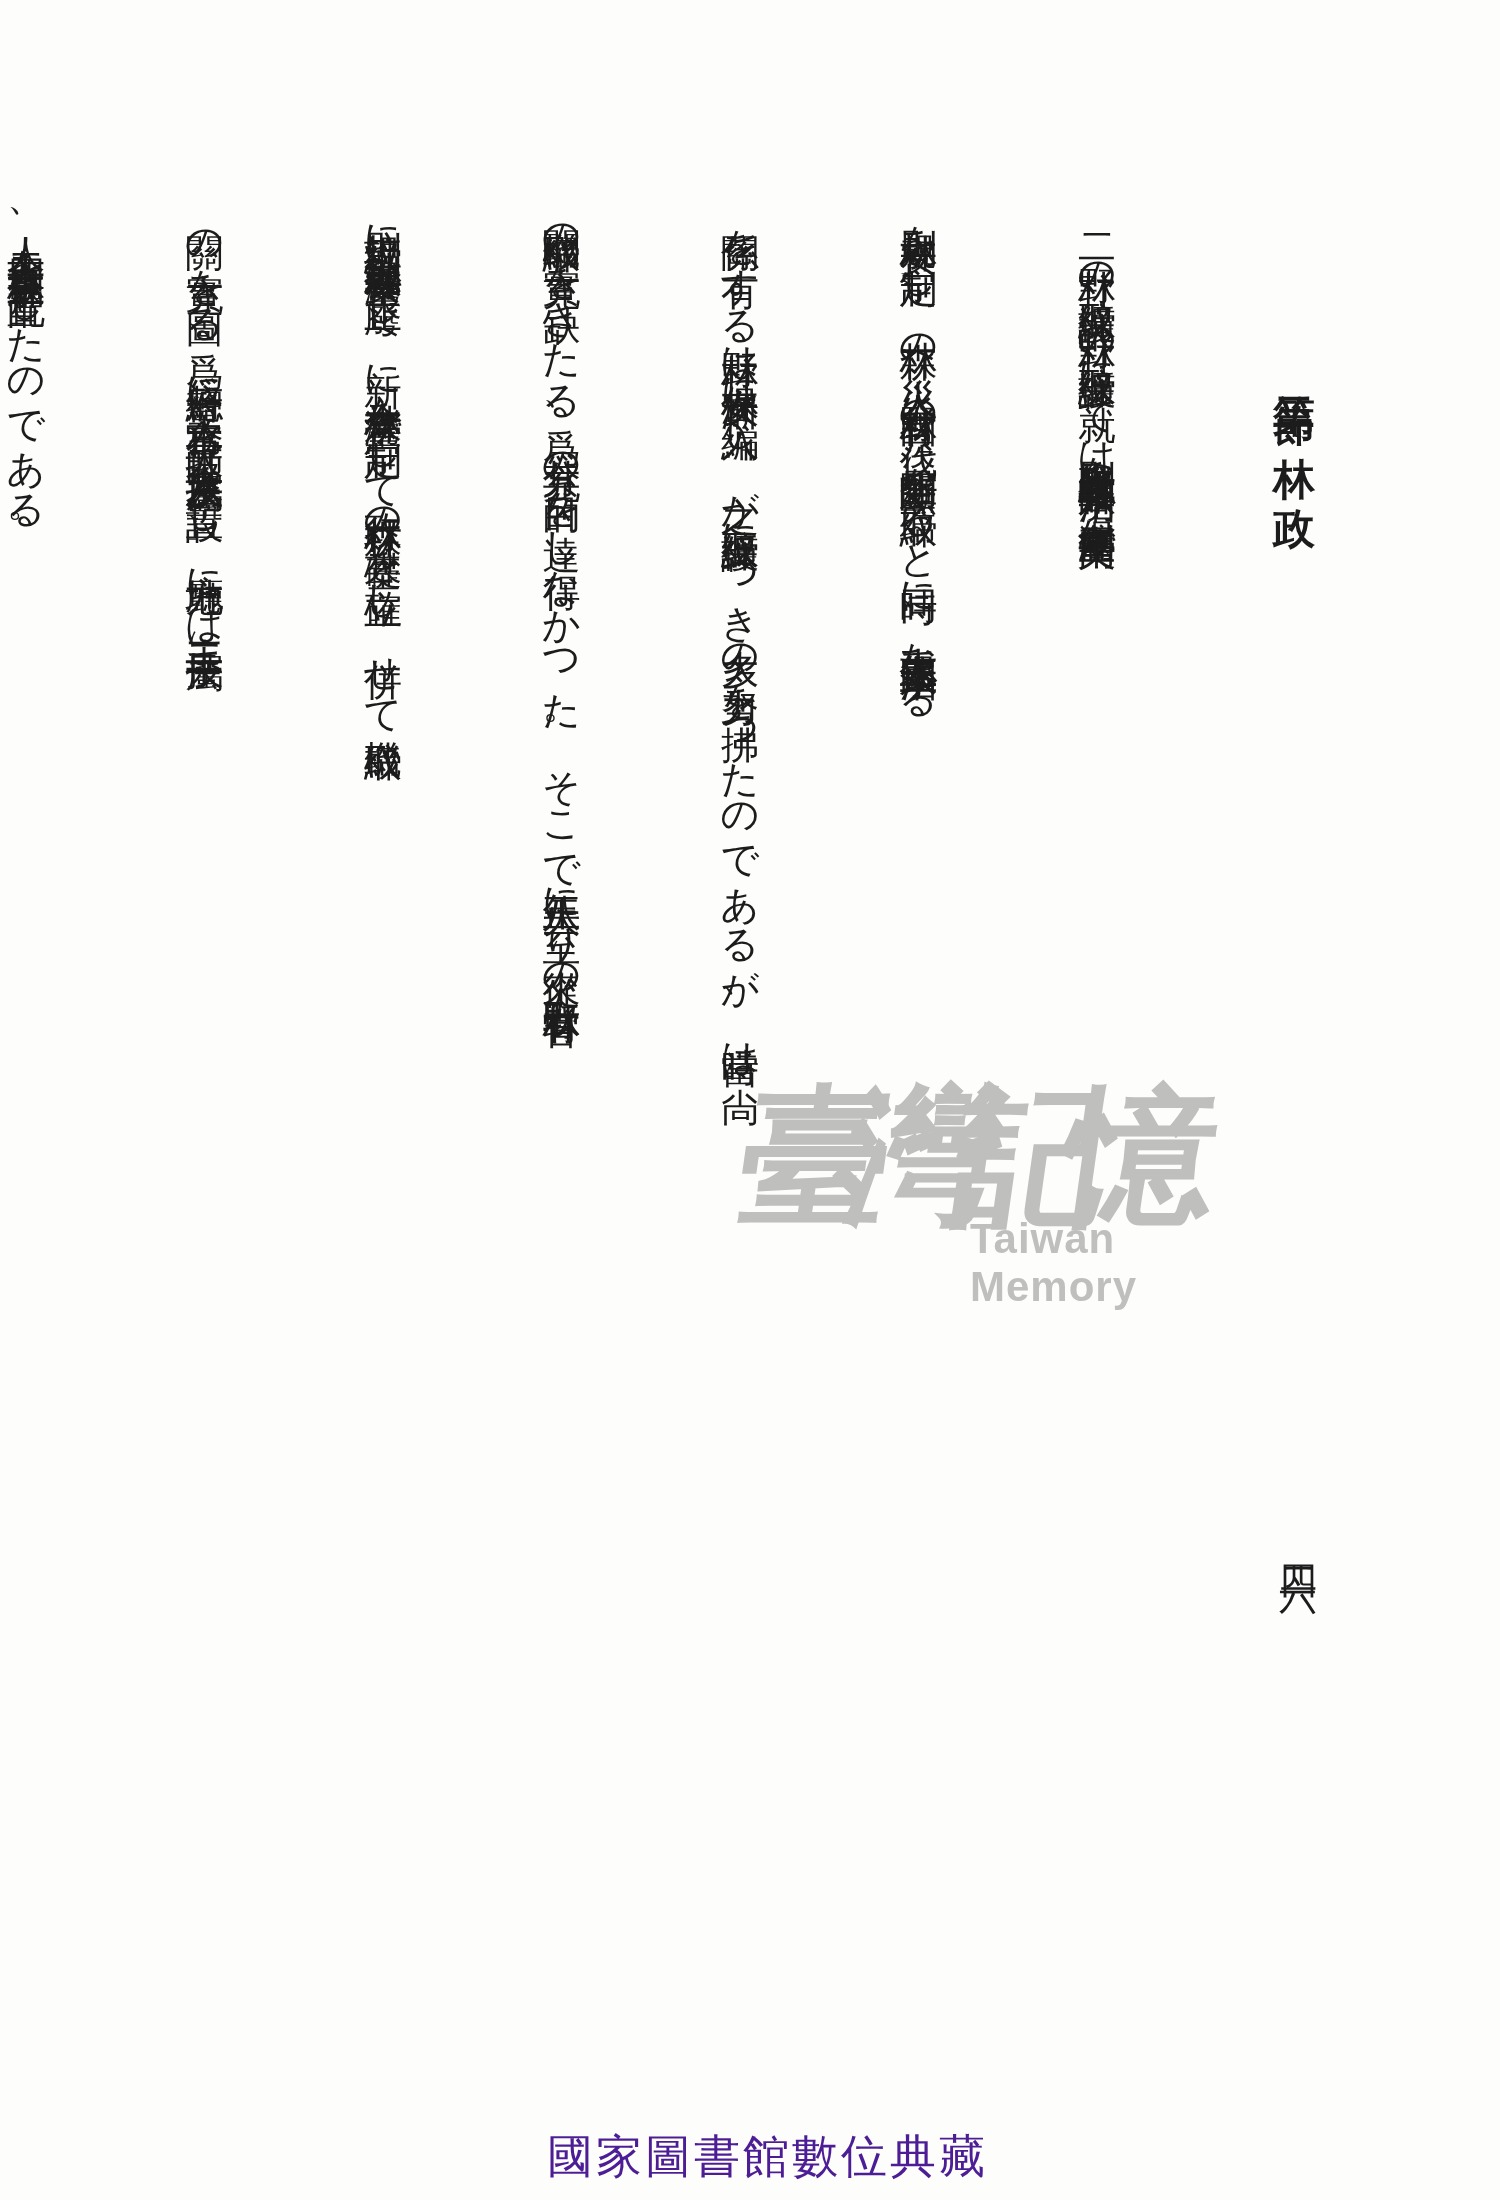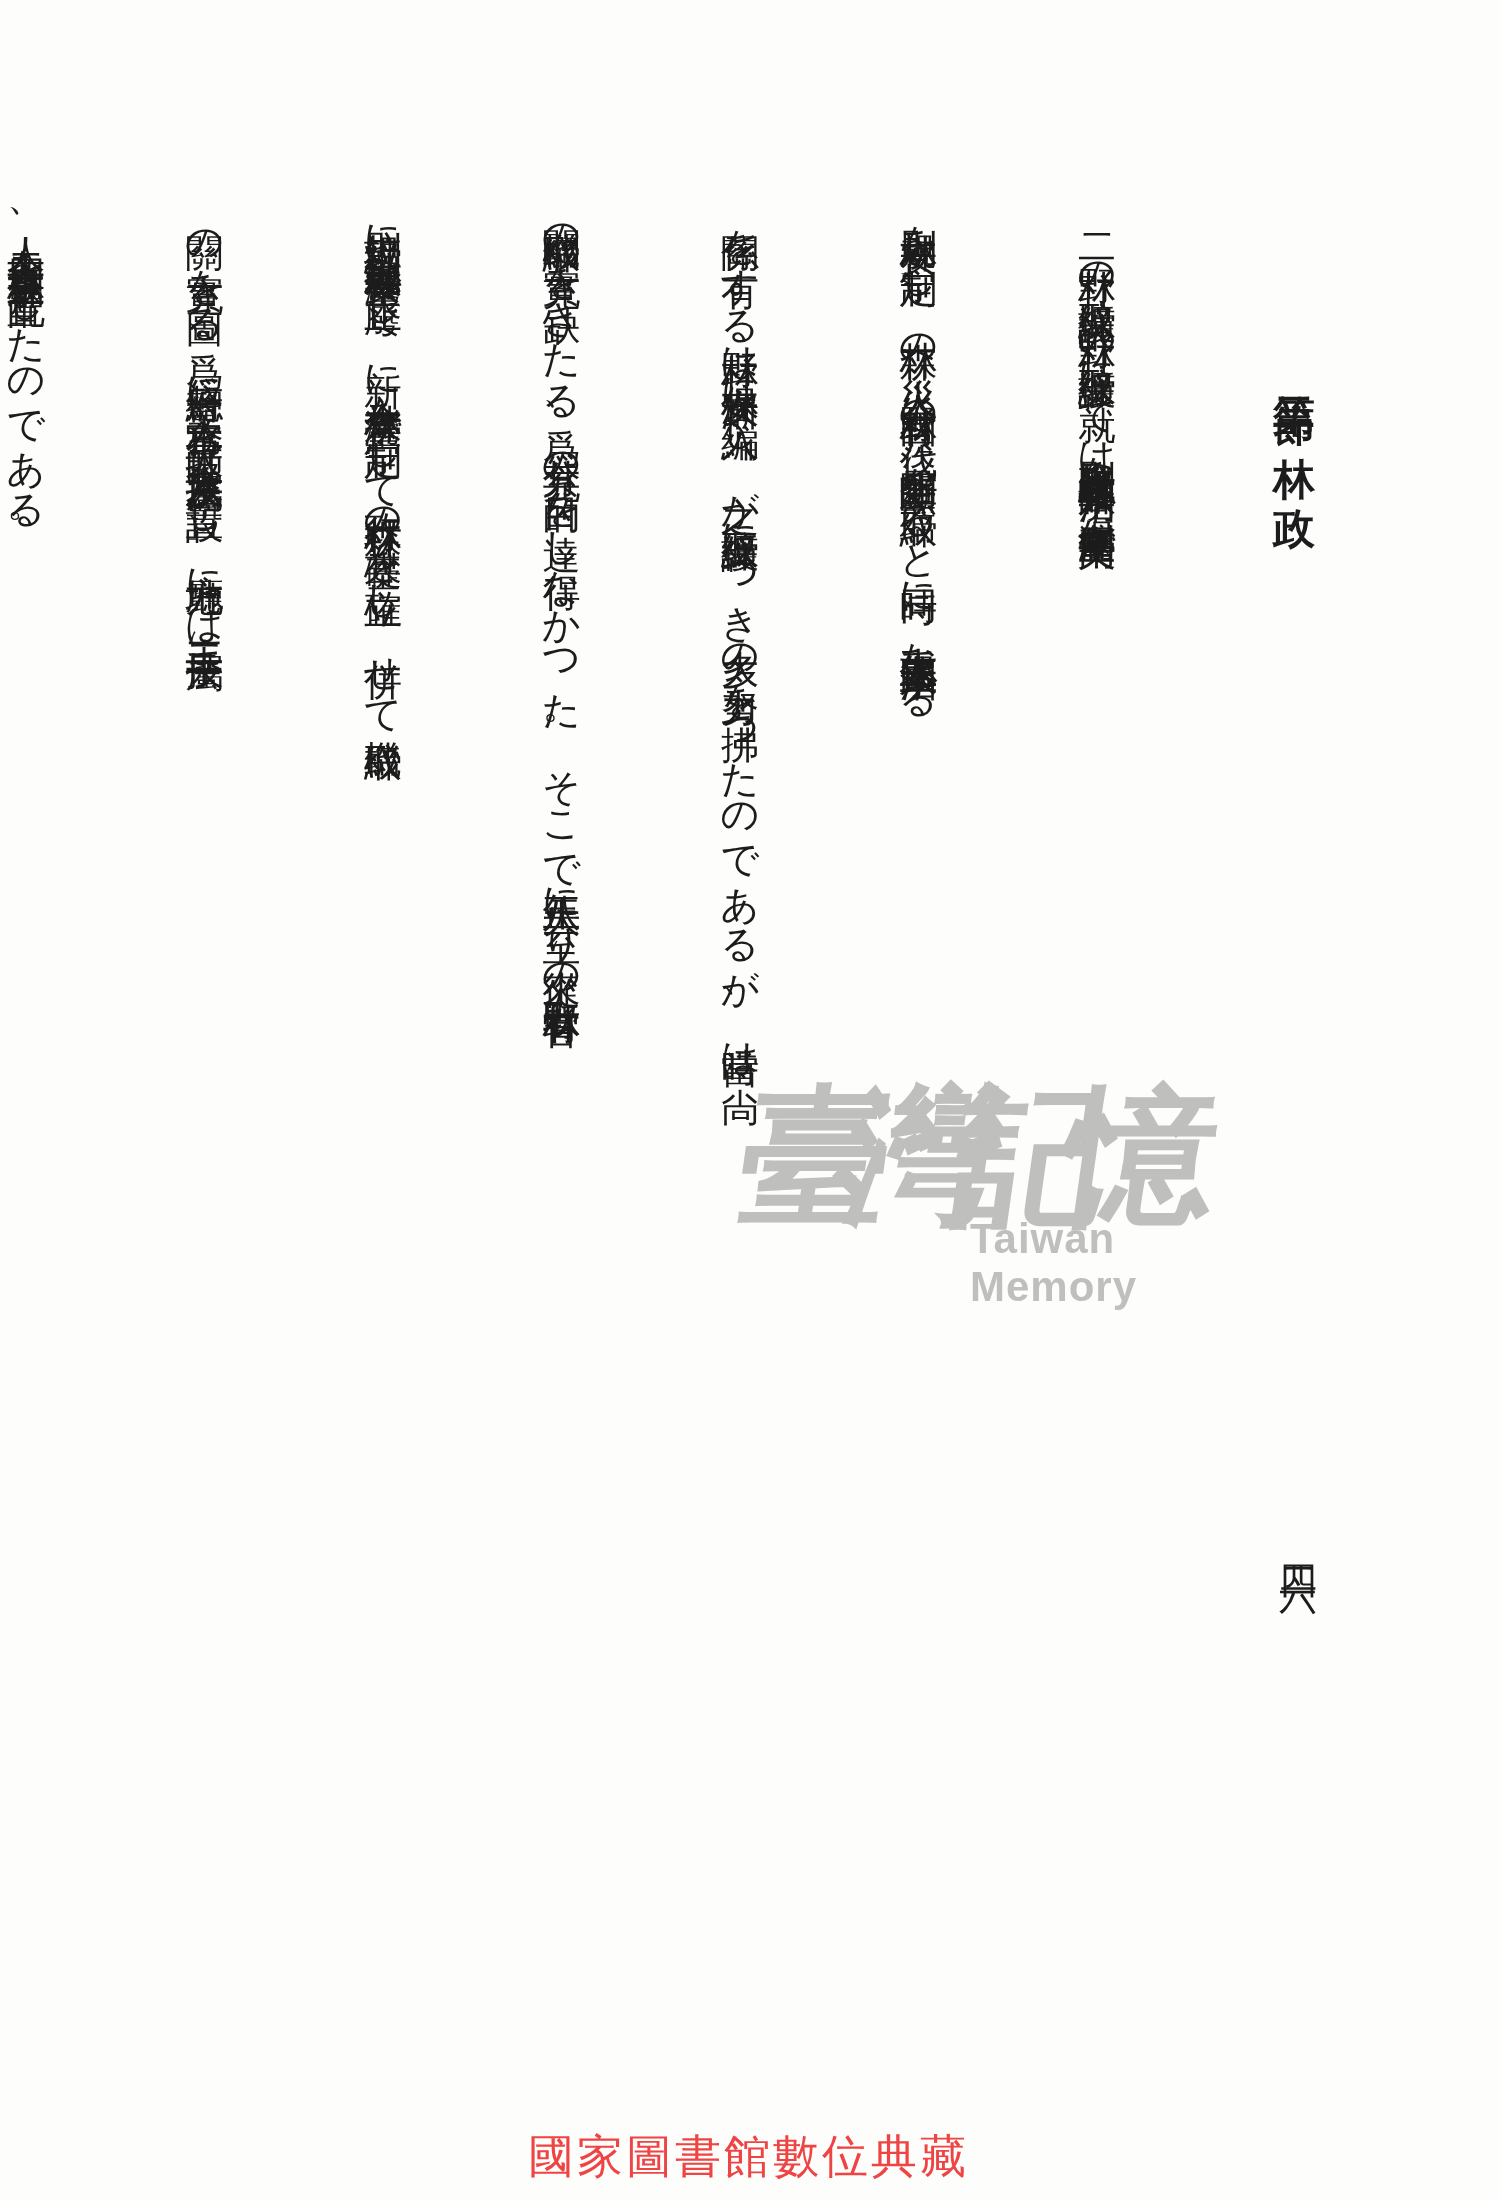--- a/index.html
+++ b/index.html
@@ -82,24 +82,24 @@
     top: 135px;
     font-size: 42px;
     letter-spacing: 1px;
     font-weight: bold;
     font-family: Liberation Sans, sans-serif;
   }
   
   .footer-caption {
     position: absolute;
     top: 2126px;
-    left: 528px;
+    left: 547px;
     font-size: 46px;
     letter-spacing: 3px;
-    color: #ef4444;
+    color: #4c1d95;
     font-family: "Liberation Sans", "DejaVu Sans", sans-serif;
   }
 </style>
 </head>
 <body>
 
 <div class="page">
 
   <div class="margin-header">第二節　林　政</div>
 

